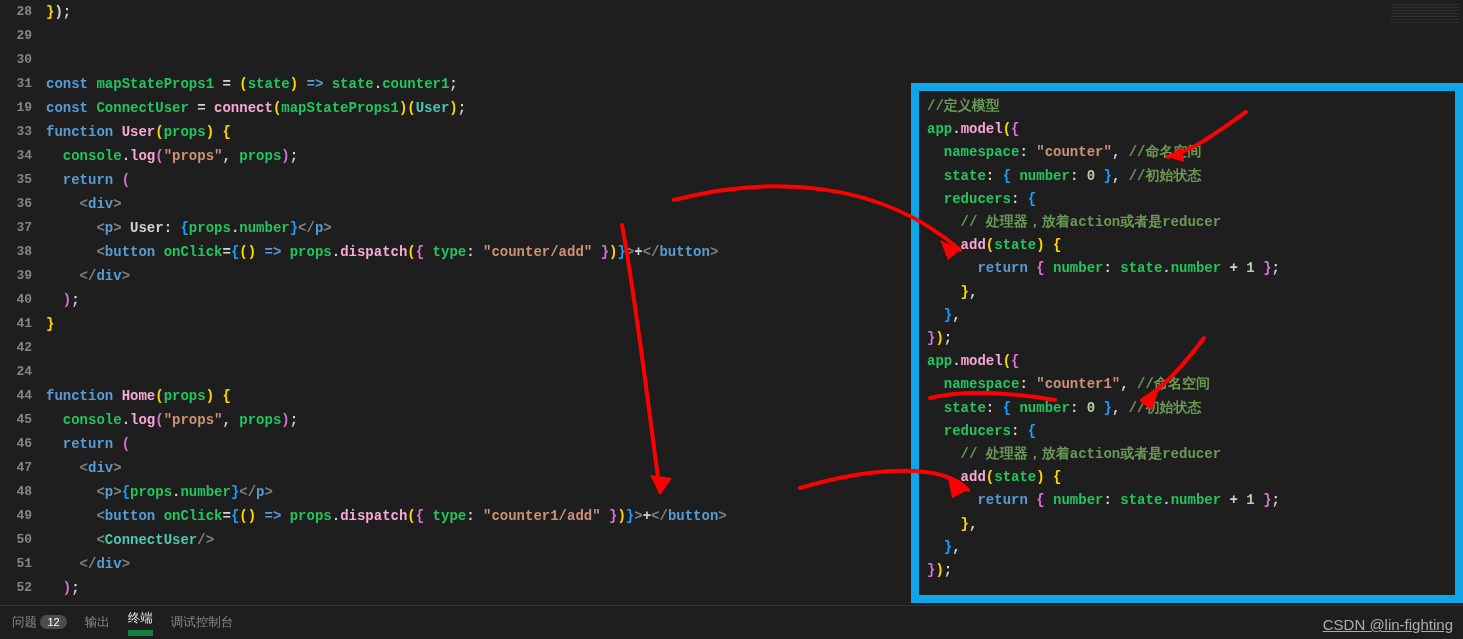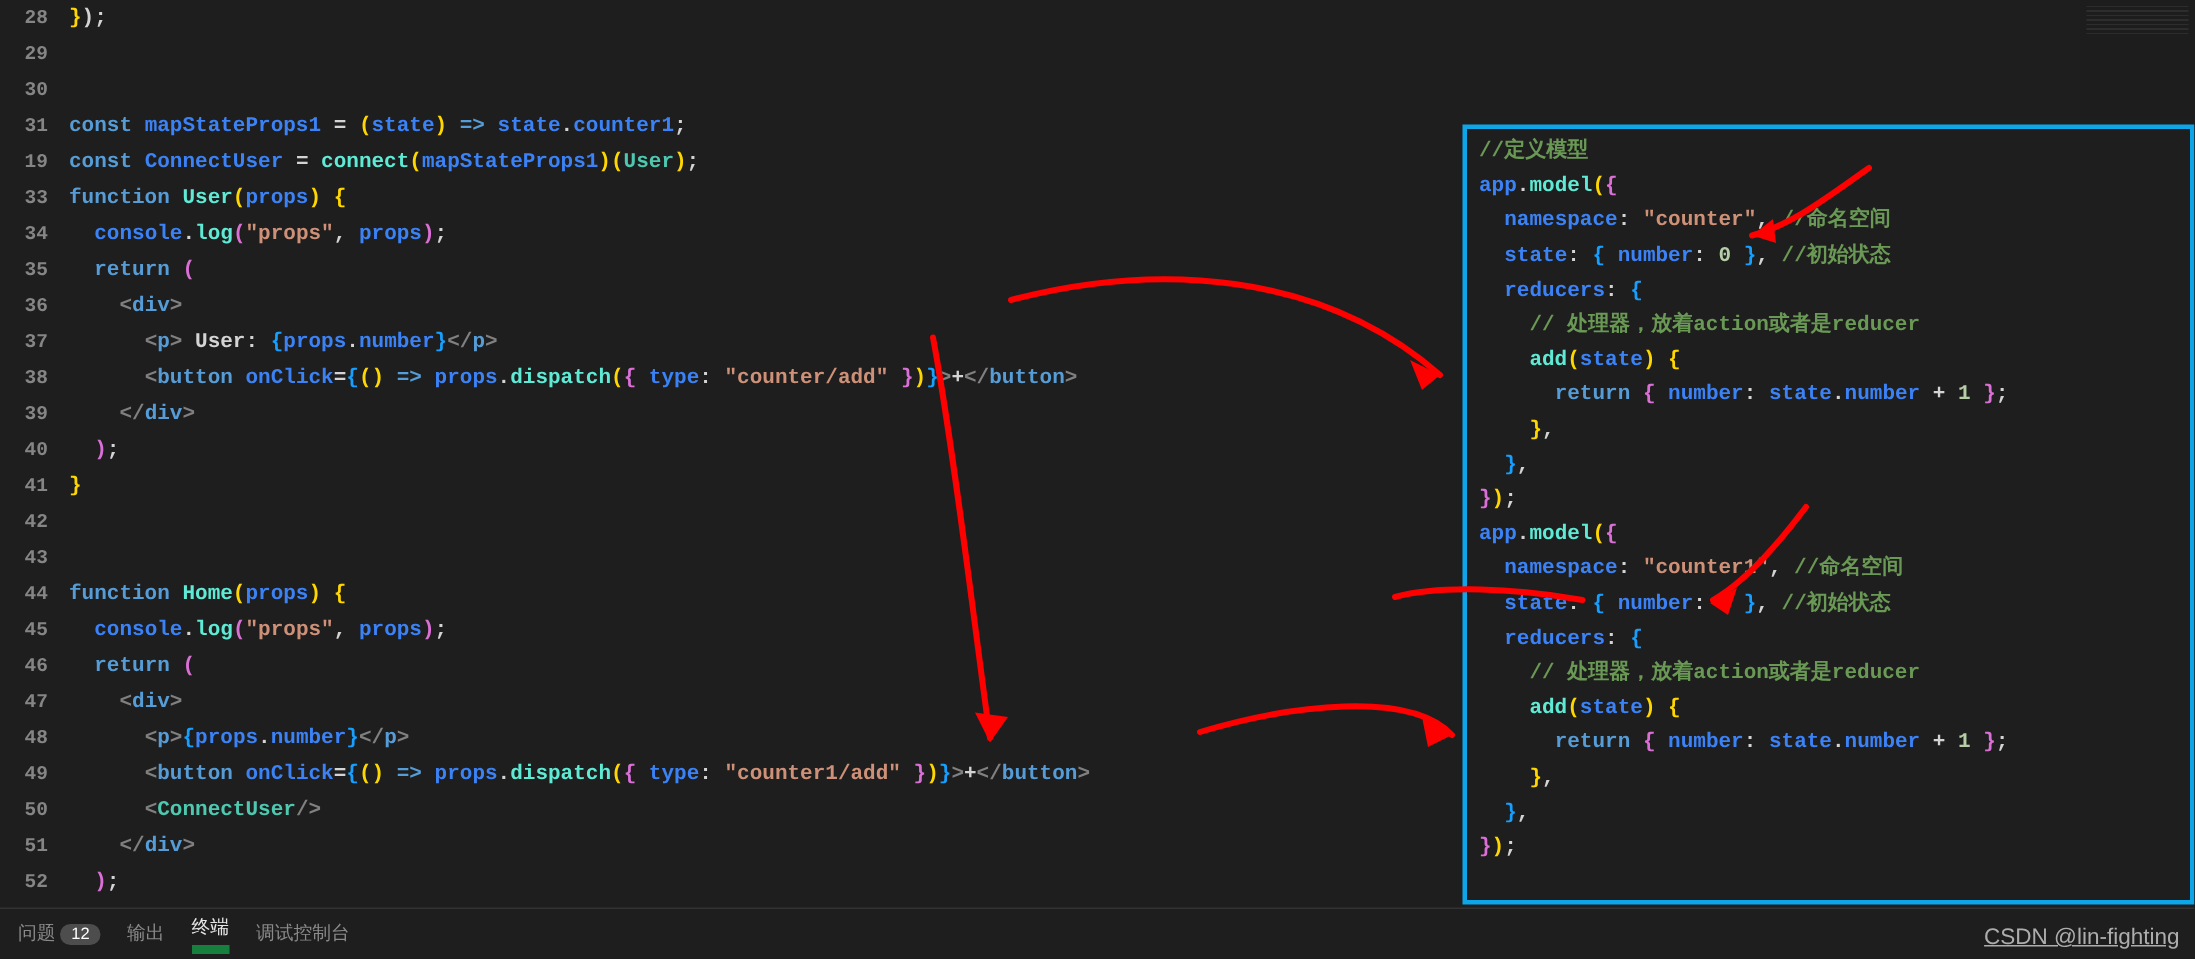--- a/index.html
+++ b/index.html
@@ -33,24 +33,24 @@
     flex: 0 0 865px;
     line-height: 24px;
     white-space: pre;
     position: relative;
   }
   .code-area .line { height: 24px; }
   .right-pane {
     position: absolute;
     right: 0;
     top: 83px;
-    width: 488px;
+    width: 552px;
     height: 520px;
     background: #1e1e1e;
-    border: 3px solid #0ea5e9;
+    border: 8px solid #0ea5e9;
     padding: 4px 0 4px 8px;
     line-height: 23.2px;
     white-space: pre;
     font-size: 14px;
   }
   .minimap {
     position: absolute;
     right: 0;
     top: 0;
     width: 76px;
@@ -59,22 +59,22 @@
     opacity: 0.3;
   }
   .minimap::before {
     content: "";
     position: absolute;
     top: 4px; left: 4px; right: 4px; height: 20px;
     background: repeating-linear-gradient(to bottom, #555 0, #555 1px, transparent 1px, transparent 3px);
   }
   
   .kw { color: #569cd6; }        
-  .fn { color: #5eead4; }        
-  .var { color: #3b82f6; }       
+  .fn { color: #f9a8d4; }        
+  .var { color: #22c55e; }       
   .typ { color: #4ec9b0; }       
   .str { color: #ce9178; }       
   .num { color: #b5cea8; }       
   .cmt { color: #6a9955; }       
   .pun { color: #d4d4d4; }       
   .op  { color: #d4d4d4; }
   .tag { color: #808080; }       
   .tagn{ color: #569cd6; }       
   .yl  { color: #ffd700; }       
   .pk  { color: #da70d6; }       
@@ -147,21 +147,21 @@
       <div>33</div>
       <div>34</div>
       <div>35</div>
       <div>36</div>
       <div>37</div>
       <div>38</div>
       <div>39</div>
       <div>40</div>
       <div>41</div>
       <div>42</div>
-      <div>43</div>
+      <div>24</div>
       <div>44</div>
       <div>45</div>
       <div>46</div>
       <div>47</div>
       <div>48</div>
       <div>49</div>
       <div>50</div>
       <div>51</div>
       <div>52</div>
     </div>

